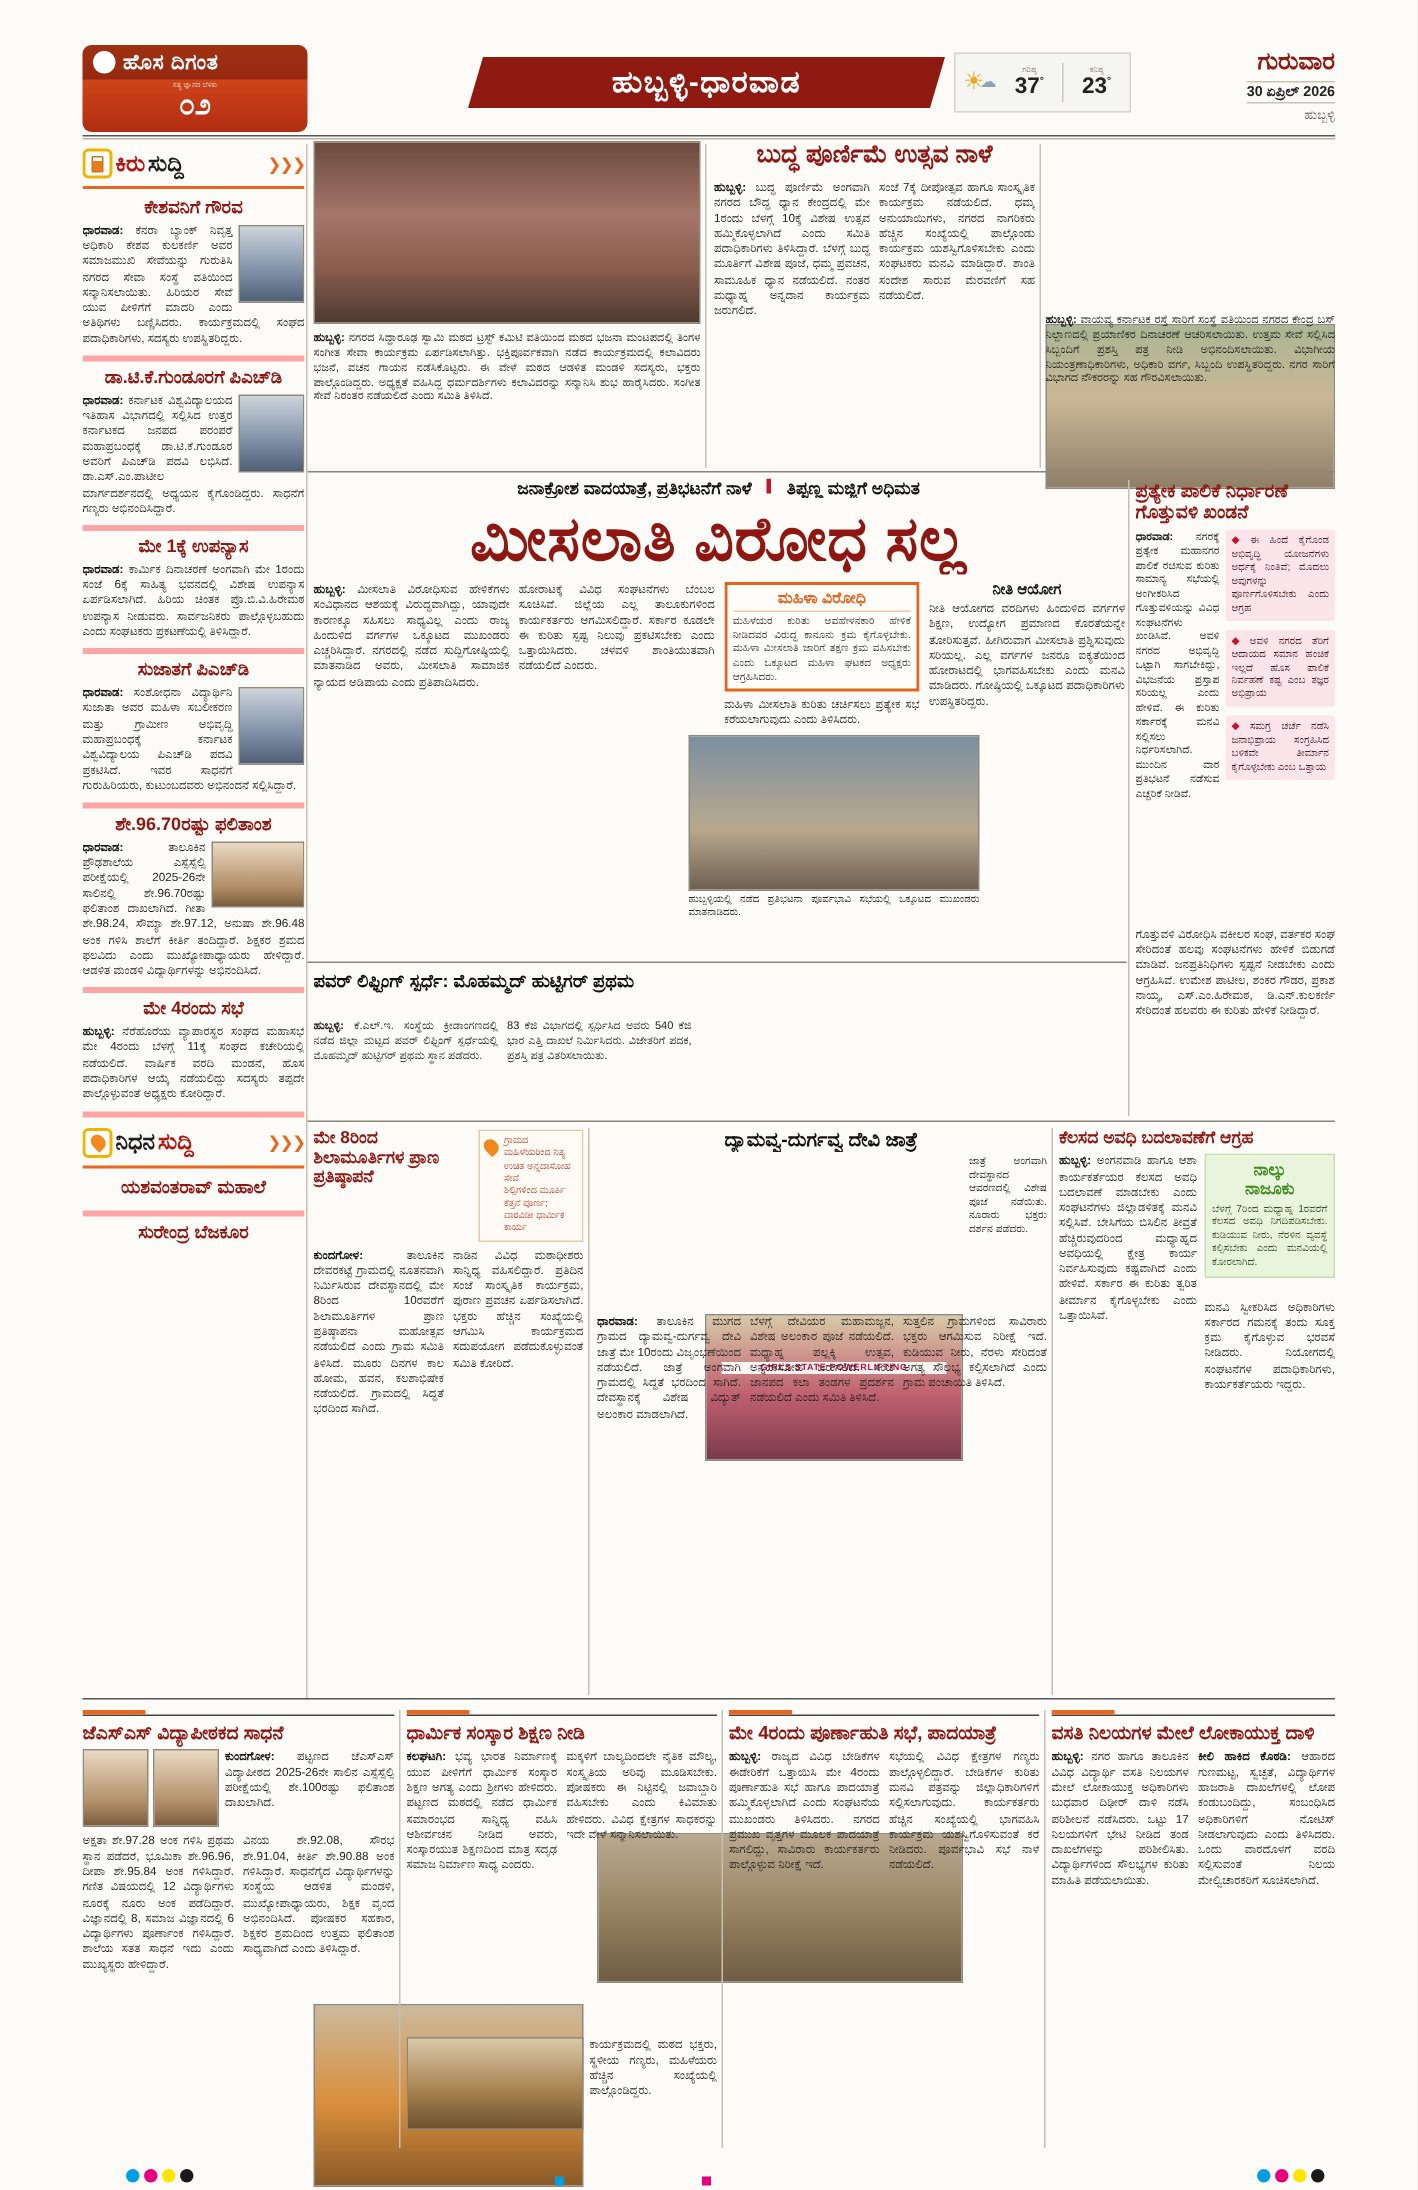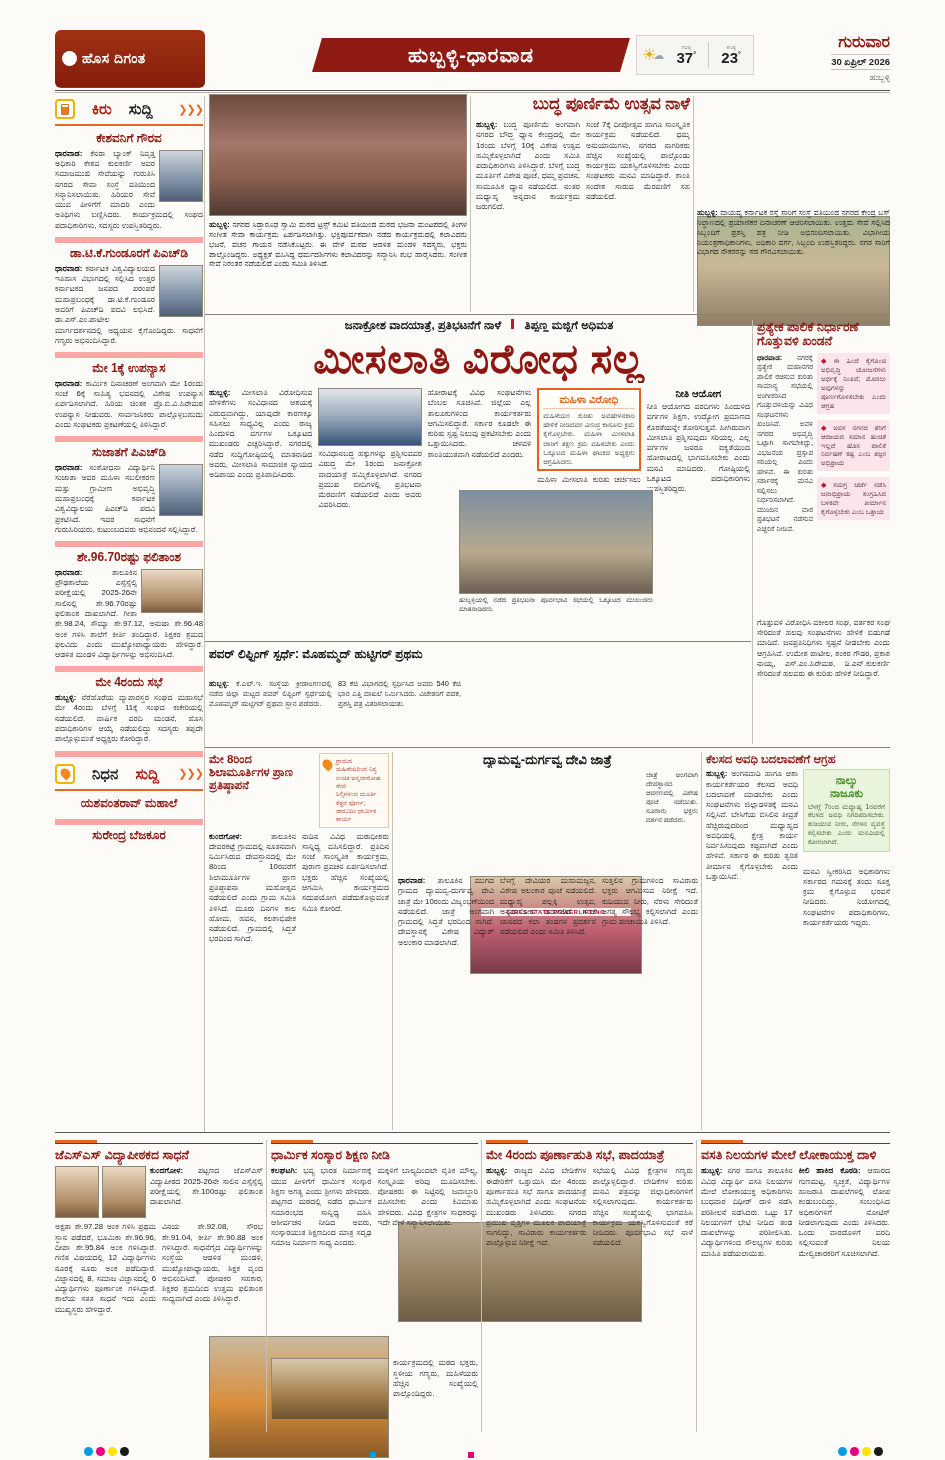--- a/index.html
+++ b/index.html
@@ -27,47 +27,47 @@
   .ph-press{background:linear-gradient(180deg,#e2e6ea 0%,#8fa3b5 55%,#37547a 100%)}
   .ph-meeting{background:linear-gradient(180deg,#7c8fa0 0%,#b8a98e 60%,#6e6052 100%)}
   .ph-sports{background:linear-gradient(180deg,#d9c9a8 0%,#c06070 55%,#7a3b4a 100%)}
   .ph-sadhu{background:linear-gradient(180deg,#cbb99e 0%,#d98e3a 55%,#8a5a28 100%)}
   .ph-jatre{background:linear-gradient(180deg,#b9a98f 0%,#95815f 55%,#6e5d44 100%)}
   .ph-student{background:linear-gradient(180deg,#ead9c2 0%,#b08d66 70%,#7a5c3e 100%)}
   .ph-event{background:linear-gradient(180deg,#d8c8a8 0%,#a57f4e 60%,#6d5231 100%)}
   .ph-banner{position:absolute;left:6%;right:6%;top:32%;background:rgba(255,255,255,.9);color:#b5123a;font-size:6px;font-weight:bold;text-align:center;padding:1px 0;letter-spacing:.5px}
   
   .logo{left:55px;top:30px;width:150px;height:58px;background:linear-gradient(180deg,#e2531f 0%,#b12d12 100%);border-radius:6px;color:#fff;overflow:hidden}
-  .logo-top{display:flex;align-items:center;gap:5px;background:rgba(80,8,4,.45);padding:20px 7px}
+  .logo-top{display:flex;align-items:center;gap:5px;background:rgba(80,8,4,.45);padding:3px 7px}
   .logo-circ{width:15px;height:15px;border-radius:50%;background:#fff;flex:0 0 auto}
   .logo-title{font-size:14px;font-weight:bold;letter-spacing:.5px;white-space:nowrap}
   .logo-tag{font-size:4.8px;text-align:center;opacity:.85;padding-top:1px}
   .logo-num{font-size:19px;font-weight:bold;text-align:center;line-height:1.15}
   .edition{left:312px;top:38px;width:318px;height:34px;background:#8e1a12;clip-path:polygon(10px 0,100% 0,calc(100% - 10px) 100%,0 100%);color:#fff;display:flex;align-items:center;justify-content:center;font-size:20px;font-weight:bold;letter-spacing:1px}
   .weather{left:636px;top:35px;width:118px;height:40px;display:flex;align-items:center;background:#f5f5f2;border:1px solid #d8d4cc;padding:0 5px;gap:5px}
   .w-sun{font-size:16px;color:#f2a51b;line-height:1}
   .w-cloud{font-size:11px;color:#8fa3b5;margin-left:-8px;line-height:1}
   .w-temp{display:flex;flex-direction:column;align-items:center;line-height:1.1;flex:1}
   .w-lbl{font-size:5.5px;color:#8a8578}
   .w-val{font-size:15px;font-weight:bold;color:#222}
   .w-div{width:1px;height:26px;background:#cfcabf}
   .dayblk{left:768px;top:33px;width:122px;text-align:right}
   .day{color:#8e1a12;font-weight:bold;font-size:16px;line-height:1.15}
   .date{font-size:9.5px;font-weight:bold;color:#222;border-top:1px solid #c9c4b8;border-bottom:1px solid #c9c4b8;padding:1px 0;margin:2px 0;display:inline-block}
   .city{font-size:8.5px;color:#555}
   
   .sb{position:absolute;left:55px;top:96px;width:148px;height:1034px;overflow:hidden}
-  .kiru{display:flex;align-items:center;gap:17px;padding:3px 0 5px;border-bottom:2px solid #e8661d;margin-bottom:2px}
+  .kiru{display:flex;align-items:center;gap:2px;padding:3px 0 5px;border-bottom:2px solid #e8661d;margin-bottom:2px}
   .kiru-icon{width:20px;height:20px;border:2px solid #f0b400;border-radius:4px;background:#fff;display:flex;align-items:center;justify-content:center;flex:0 0 auto}
   .cup{width:8px;height:11px;background:linear-gradient(180deg,#fff 0 25%,#e87c1a 25%);border:1px solid #c9742a;border-radius:1px}
   .flame{width:9px;height:11px;background:#f08a1e;border-radius:50% 50% 50% 0;transform:rotate(-45deg)}
   .kiru-t1{font-size:15px;font-weight:bold;color:#b4150f}
   .kiru-t2{font-size:15px;font-weight:bold;color:#1d1d1d}
   .chev{color:#e8661d;font-weight:bold;font-size:11px;letter-spacing:-1px;margin-left:auto}
-  .sb-item{padding:4px 0 6px;border-bottom:6px solid #fca5a5;overflow:hidden}
+  .sb-item{padding:4px 0 6px;border-bottom:4px solid #fca5a5;overflow:hidden}
   .sb-title{font-size:12px;color:#8e1712;font-weight:bold;text-align:center;margin-bottom:3px;line-height:1.15}
   .sb-photo{float:right;width:44px;height:52px;margin:1px 0 2px 4px}
   .sb-photo.wide{width:62px;height:44px}
   
   .orangebox{border:2px solid #e2641c;padding:3px 4px;margin-bottom:4px;background:#fffdf9}
   .ob-title{color:#e2641c;font-weight:bold;font-size:10.5px;text-align:center;border-bottom:1px solid #f0c7a8;padding-bottom:2px;margin-bottom:2px}
   .ob-body{font-size:7px;line-height:1.32;text-align:justify;color:#333}
   .pinkbox{background:#fbe4ea;border-radius:2px;padding:3px 4px;margin-bottom:6px;font-size:6.8px;line-height:1.32;color:#4a1a22;text-align:justify}
   .bul{color:#c4142a;font-weight:bold;margin-right:2px;font-size:7px}
   .greenbox{background:#e9f4dd;border:1px solid #c4ddb0;padding:4px;text-align:center}
@@ -197,21 +197,21 @@
 
   <div class="rule-v" style="left:204px;top:96px;height:1036px"></div>
 
   <div class="abs photo ph-stage" style="left:209px;top:94px;width:258px;height:122px"></div>
   <div class="abs caption" style="left:209px;top:220px;width:258px;height:92px">
     <span class="dateline">ಹುಬ್ಬಳ್ಳಿ:</span> <span>ನಗರದ ಸಿದ್ಧಾರೂಢ ಸ್ವಾಮಿ ಮಠದ ಟ್ರಸ್ಟ್ ಕಮಿಟಿ ವತಿಯಿಂದ ಮಠದ ಭಜನಾ ಮಂಟಪದಲ್ಲಿ ತಿಂಗಳ ಸಂಗೀತ ಸೇವಾ ಕಾರ್ಯಕ್ರಮ ಏರ್ಪಡಿಸಲಾಗಿತ್ತು. ಭಕ್ತಿಪೂರ್ವಕವಾಗಿ ನಡೆದ ಕಾರ್ಯಕ್ರಮದಲ್ಲಿ ಕಲಾವಿದರು ಭಜನೆ, ವಚನ ಗಾಯನ ನಡೆಸಿಕೊಟ್ಟರು. ಈ ವೇಳೆ ಮಠದ ಆಡಳಿತ ಮಂಡಳಿ ಸದಸ್ಯರು, ಭಕ್ತರು ಪಾಲ್ಗೊಂಡಿದ್ದರು. ಅಧ್ಯಕ್ಷತೆ ವಹಿಸಿದ್ದ ಧರ್ಮದರ್ಶಿಗಳು ಕಲಾವಿದರನ್ನು ಸನ್ಮಾನಿಸಿ ಶುಭ ಹಾರೈಸಿದರು. ಸಂಗೀತ ಸೇವೆ ನಿರಂತರ ನಡೆಯಲಿದೆ ಎಂದು ಸಮಿತಿ ತಿಳಿಸಿದೆ.</span>
   </div>
 
   <div class="rule-v" style="left:470px;top:96px;height:216px"></div>
 
-  <div class="abs hl h-lg" style="left:476px;top:94px;width:214px;text-align:right">ಬುದ್ಧ ಪೂರ್ಣಿಮೆ ಉತ್ಸವ ನಾಳೆ</div>
+  <div class="abs hl h-lg" style="left:476px;top:94px;width:214px;text-align:center">ಬುದ್ಧ ಪೂರ್ಣಿಮೆ ಉತ್ಸವ ನಾಳೆ</div>
   <div class="abs" style="left:476px;top:120px;width:214px;height:192px">
     <div class="cols" style="height:100%">
       <div class="bodytext">
         <span class="dateline">ಹುಬ್ಬಳ್ಳಿ:</span> <span>ಬುದ್ಧ ಪೂರ್ಣಿಮೆ ಅಂಗವಾಗಿ ನಗರದ ಬೌದ್ಧ ಧ್ಯಾನ ಕೇಂದ್ರದಲ್ಲಿ ಮೇ 1ರಂದು ಬೆಳಗ್ಗೆ 10ಕ್ಕೆ ವಿಶೇಷ ಉತ್ಸವ ಹಮ್ಮಿಕೊಳ್ಳಲಾಗಿದೆ ಎಂದು ಸಮಿತಿ ಪದಾಧಿಕಾರಿಗಳು ತಿಳಿಸಿದ್ದಾರೆ. ಬೆಳಗ್ಗೆ ಬುದ್ಧ ಮೂರ್ತಿಗೆ ವಿಶೇಷ ಪೂಜೆ, ಧಮ್ಮ ಪ್ರವಚನ, ಸಾಮೂಹಿಕ ಧ್ಯಾನ ನಡೆಯಲಿದೆ. ನಂತರ ಮಧ್ಯಾಹ್ನ ಅನ್ನದಾನ ಕಾರ್ಯಕ್ರಮ ಜರುಗಲಿದೆ.</span>
       </div>
       <div class="bodytext">ಸಂಜೆ 7ಕ್ಕೆ ದೀಪೋತ್ಸವ ಹಾಗೂ ಸಾಂಸ್ಕೃತಿಕ ಕಾರ್ಯಕ್ರಮ ನಡೆಯಲಿದೆ. ಧಮ್ಮ ಅನುಯಾಯಿಗಳು, ನಗರದ ನಾಗರಿಕರು ಹೆಚ್ಚಿನ ಸಂಖ್ಯೆಯಲ್ಲಿ ಪಾಲ್ಗೊಂಡು ಕಾರ್ಯಕ್ರಮ ಯಶಸ್ವಿಗೊಳಿಸಬೇಕು ಎಂದು ಸಂಘಟಕರು ಮನವಿ ಮಾಡಿದ್ದಾರೆ. ಶಾಂತಿ ಸಂದೇಶ ಸಾರುವ ಮೆರವಣಿಗೆ ಸಹ ನಡೆಯಲಿದೆ.</div>
     </div>
   </div>
 
   <div class="rule-v" style="left:693px;top:96px;height:216px"></div>
@@ -227,24 +227,20 @@
     <span>ಜನಾಕ್ರೋಶ ವಾದಯಾತ್ರೆ, ಪ್ರತಿಭಟನೆಗೆ ನಾಳೆ</span>
     <span style="display:inline-block;width:3px;height:10px;background:#c4142a;margin:0 7px"></span>
     <span>ತಿಪ್ಪಣ್ಣ ಮಜ್ಜಿಗೆ ಅಧಿಮತ</span>
   </div>
   <div class="abs hl h-xl" style="left:209px;top:336px;width:540px;text-align:center;white-space:nowrap;overflow:hidden">ಮೀಸಲಾತಿ ವಿರೋಧ ಸಲ್ಲ</div>
 
   <div class="abs" style="left:209px;top:388px;width:541px;height:252px">
     <div class="cols" style="height:100%;position:relative">
       <div class="bodytext">
         <span class="dateline">ಹುಬ್ಬಳ್ಳಿ:</span> <span>ಮೀಸಲಾತಿ ವಿರೋಧಿಸುವ ಹೇಳಿಕೆಗಳು ಸಂವಿಧಾನದ ಆಶಯಕ್ಕೆ ವಿರುದ್ಧವಾಗಿದ್ದು, ಯಾವುದೇ ಕಾರಣಕ್ಕೂ ಸಹಿಸಲು ಸಾಧ್ಯವಿಲ್ಲ ಎಂದು ರಾಜ್ಯ ಹಿಂದುಳಿದ ವರ್ಗಗಳ ಒಕ್ಕೂಟದ ಮುಖಂಡರು ಎಚ್ಚರಿಸಿದ್ದಾರೆ. ನಗರದಲ್ಲಿ ನಡೆದ ಸುದ್ದಿಗೋಷ್ಠಿಯಲ್ಲಿ ಮಾತನಾಡಿದ ಅವರು, ಮೀಸಲಾತಿ ಸಾಮಾಜಿಕ ನ್ಯಾಯದ ಅಡಿಪಾಯ ಎಂದು ಪ್ರತಿಪಾದಿಸಿದರು.</span>
-      </div>
-      <div style="overflow:hidden">
-        <div class="photo ph-press" style="width:100%;height:58px;margin-bottom:3px"></div>
-        <div class="bodytext">ಸಂವಿಧಾನಬದ್ಧ ಹಕ್ಕುಗಳನ್ನು ಪ್ರಶ್ನಿಸುವವರ ವಿರುದ್ಧ ಮೇ 1ರಂದು ಜನಾಕ್ರೋಶ ವಾದಯಾತ್ರೆ ಹಮ್ಮಿಕೊಳ್ಳಲಾಗಿದೆ. ನಗರದ ಪ್ರಮುಖ ಬೀದಿಗಳಲ್ಲಿ ಪ್ರತಿಭಟನಾ ಮೆರವಣಿಗೆ ನಡೆಯಲಿದೆ ಎಂದು ಅವರು ವಿವರಿಸಿದರು.</div>
       </div>
       <div class="bodytext">ಹೋರಾಟಕ್ಕೆ ವಿವಿಧ ಸಂಘಟನೆಗಳು ಬೆಂಬಲ ಸೂಚಿಸಿವೆ. ಜಿಲ್ಲೆಯ ಎಲ್ಲ ತಾಲೂಕುಗಳಿಂದ ಕಾರ್ಯಕರ್ತರು ಆಗಮಿಸಲಿದ್ದಾರೆ. ಸರ್ಕಾರ ಕೂಡಲೇ ಈ ಕುರಿತು ಸ್ಪಷ್ಟ ನಿಲುವು ಪ್ರಕಟಿಸಬೇಕು ಎಂದು ಒತ್ತಾಯಿಸಿದರು. ಚಳವಳಿ ಶಾಂತಿಯುತವಾಗಿ ನಡೆಯಲಿದೆ ಎಂದರು.</div>
       <div style="overflow:hidden">
         <div class="orangebox">
           <div class="ob-title">ಮಹಿಳಾ ವಿರೋಧಿ</div>
           <div class="ob-body">ಮಹಿಳೆಯರ ಕುರಿತು ಅವಹೇಳನಕಾರಿ ಹೇಳಿಕೆ ನೀಡಿದವರ ವಿರುದ್ಧ ಕಾನೂನು ಕ್ರಮ ಕೈಗೊಳ್ಳಬೇಕು. ಮಹಿಳಾ ಮೀಸಲಾತಿ ಜಾರಿಗೆ ತಕ್ಷಣ ಕ್ರಮ ವಹಿಸಬೇಕು ಎಂದು ಒಕ್ಕೂಟದ ಮಹಿಳಾ ಘಟಕದ ಅಧ್ಯಕ್ಷರು ಆಗ್ರಹಿಸಿದರು.</div>
         </div>
         <div class="bodytext">ಮಹಿಳಾ ಮೀಸಲಾತಿ ಕುರಿತು ಚರ್ಚಿಸಲು ಪ್ರತ್ಯೇಕ ಸಭೆ ಕರೆಯಲಾಗುವುದು ಎಂದು ತಿಳಿಸಿದರು.</div>
       </div>
       <div style="overflow:hidden">

